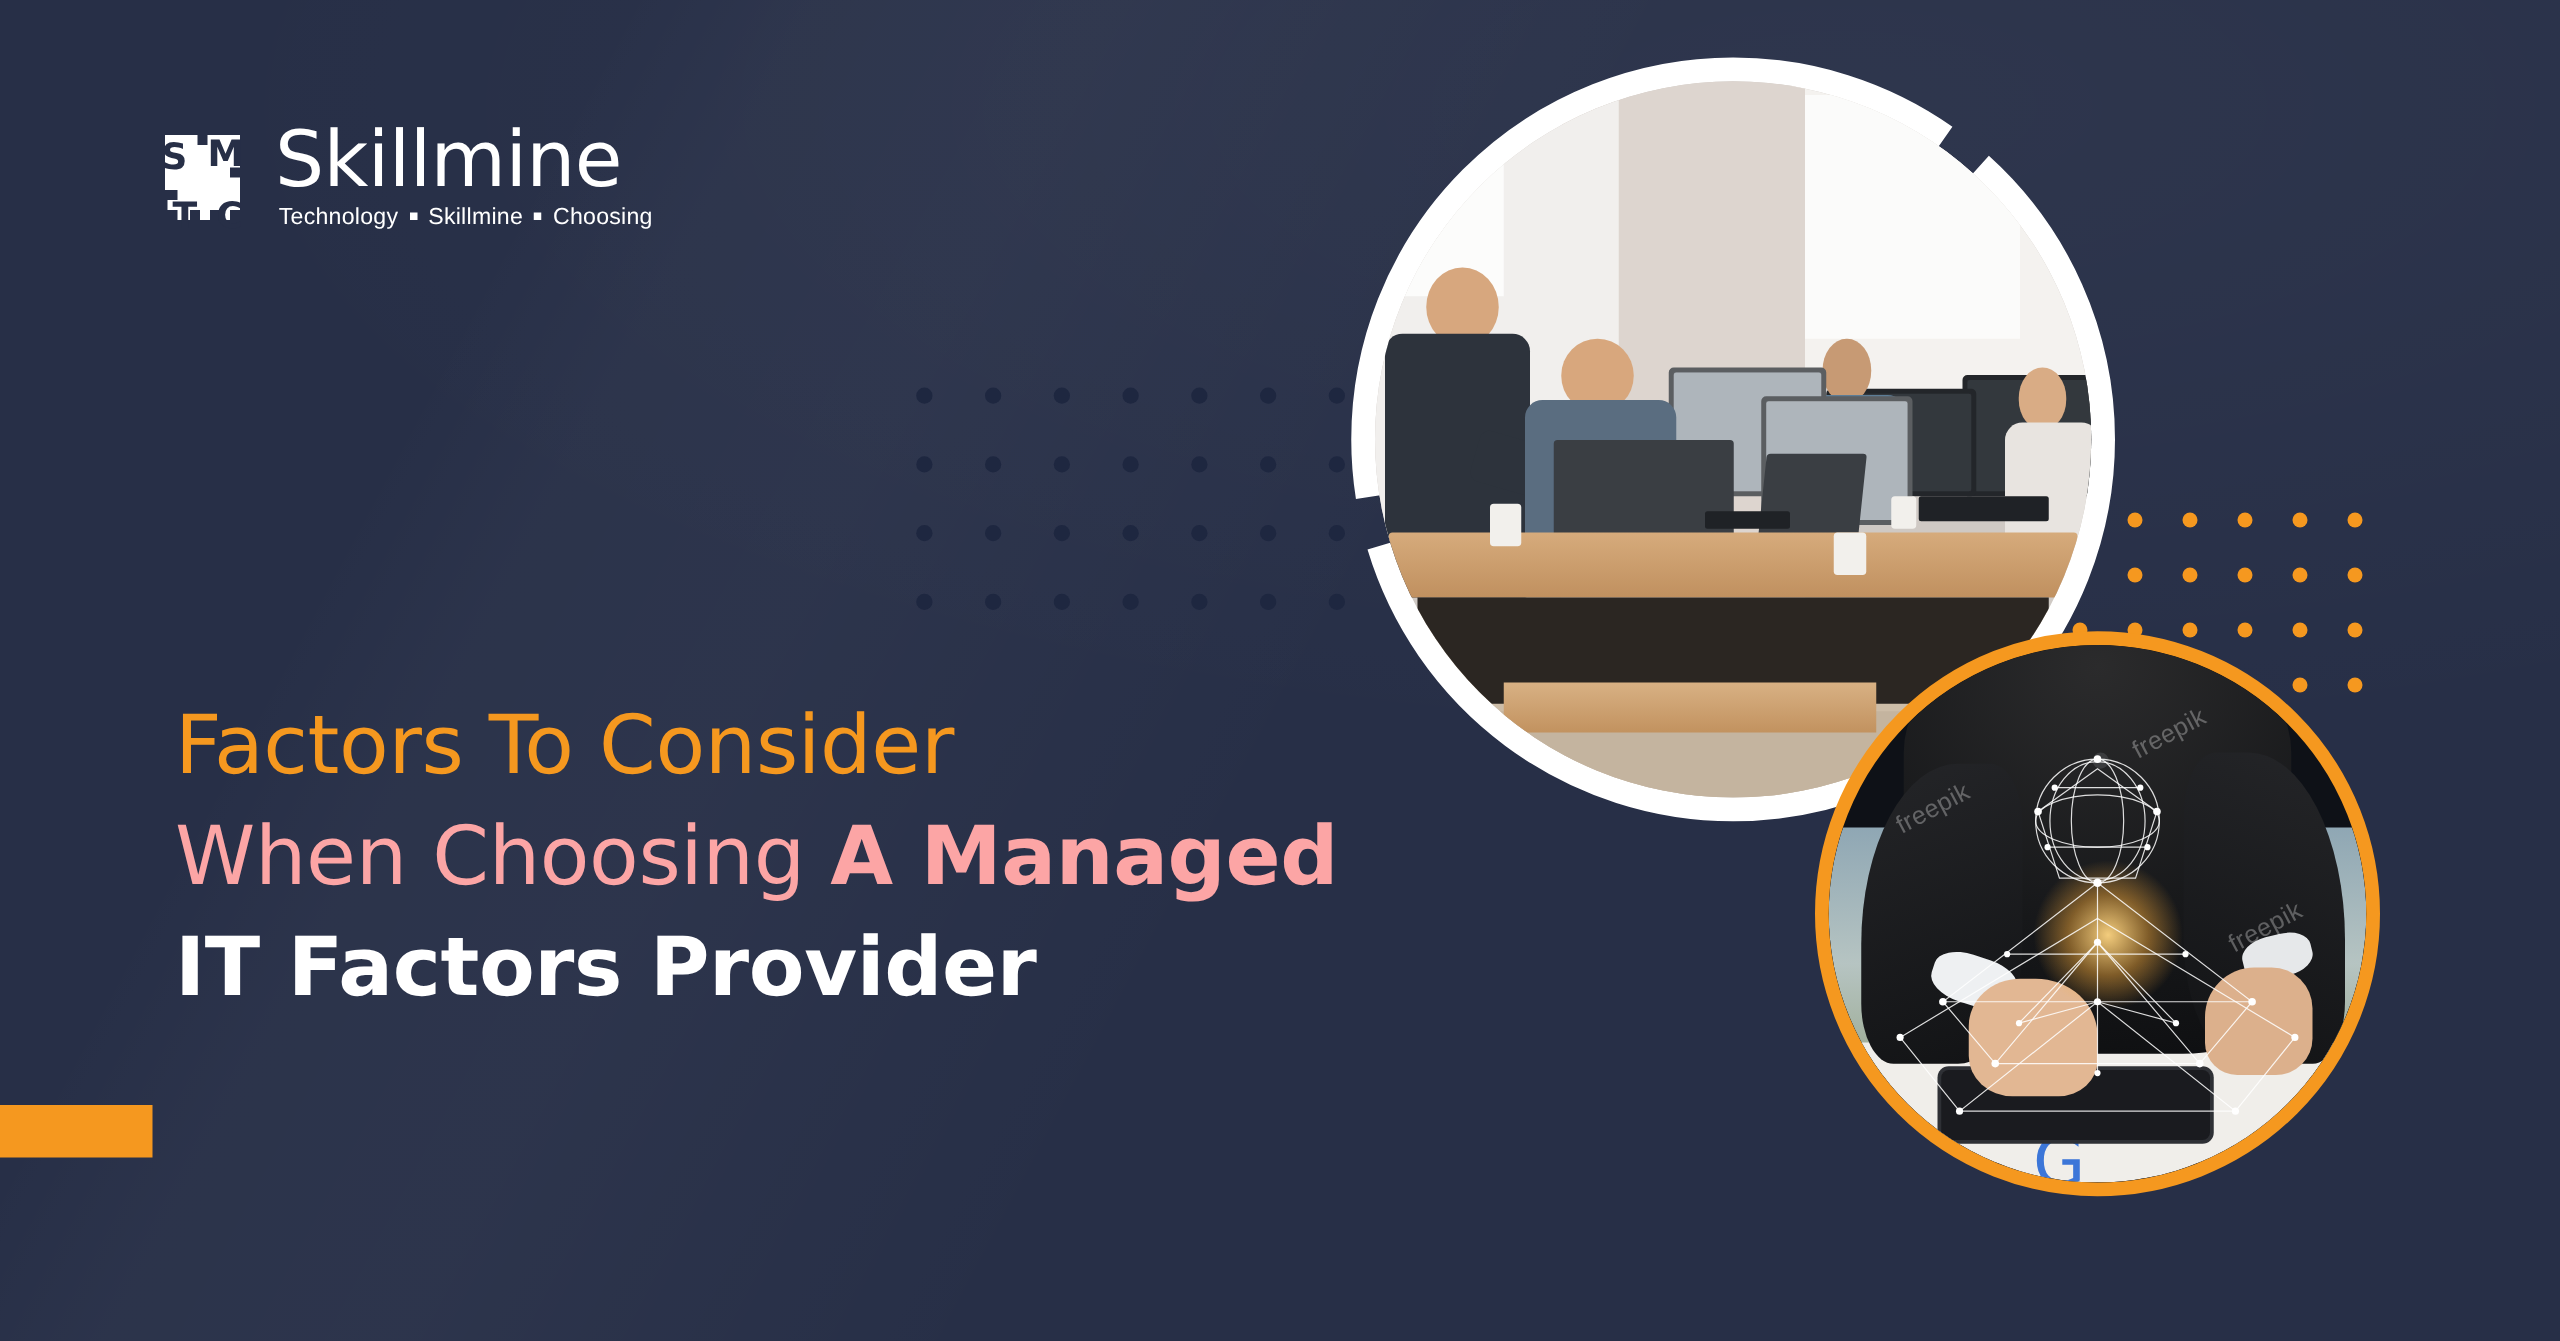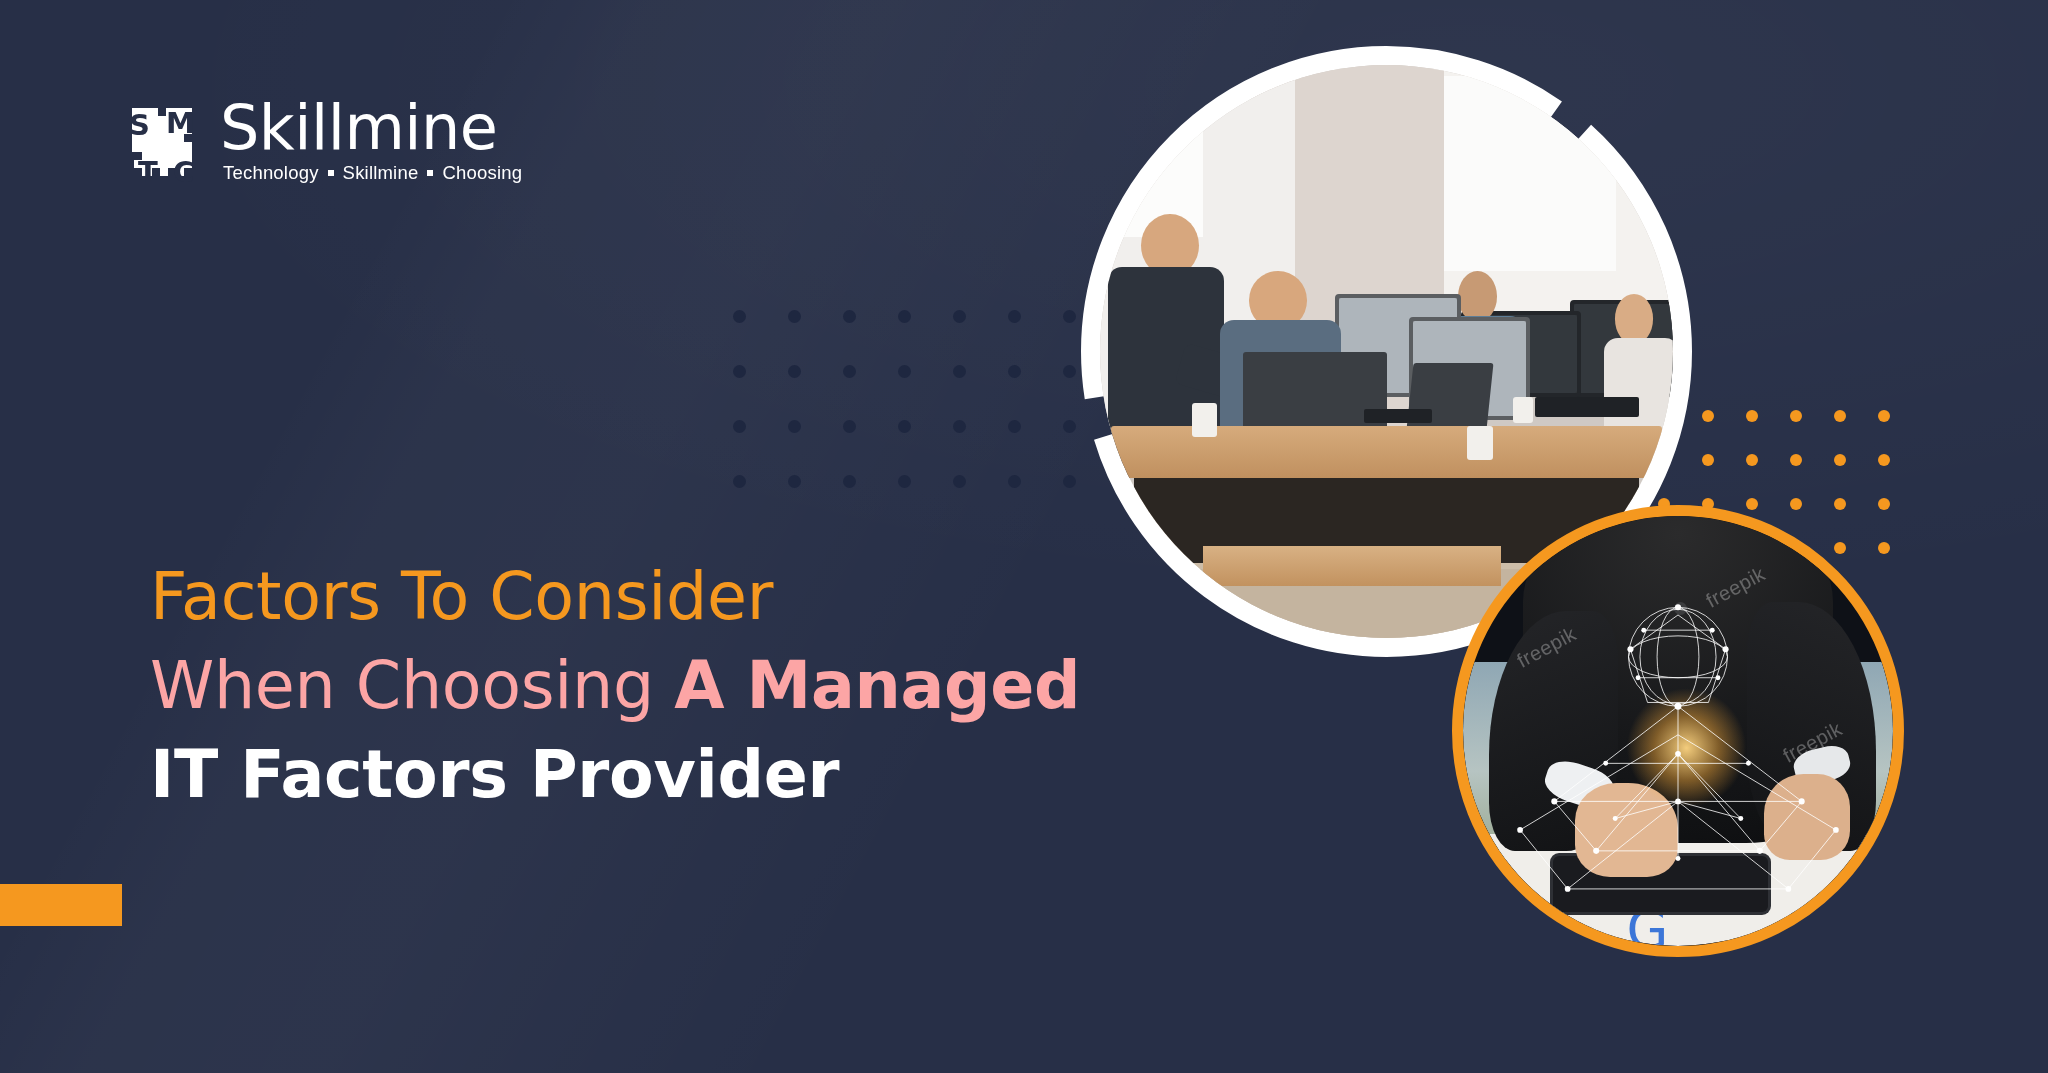--- a/index.html
+++ b/index.html
@@ -70,21 +70,21 @@
 
   #dotgrid-orange {
     left:1614px; top:410px;
     grid-template-columns:repeat(7, 44px);
     grid-template-rows:repeat(4, 44px);
   }
   #dotgrid-orange .dot { width:12px; height:12px; background:#f5981f; }
 
   
   #headline {
-    position:absolute; left:150px; top:552px;
+    position:absolute; left:140px; top:552px;
     width:1060px;
   }
   .hl-line {
     font-family:"DejaVu Sans", sans-serif;
     font-size:65px;
     line-height:89px;
     white-space:nowrap;
     letter-spacing:-0.3px;
   }
   #hl-1 { color:#f5981f; font-weight:400; }

